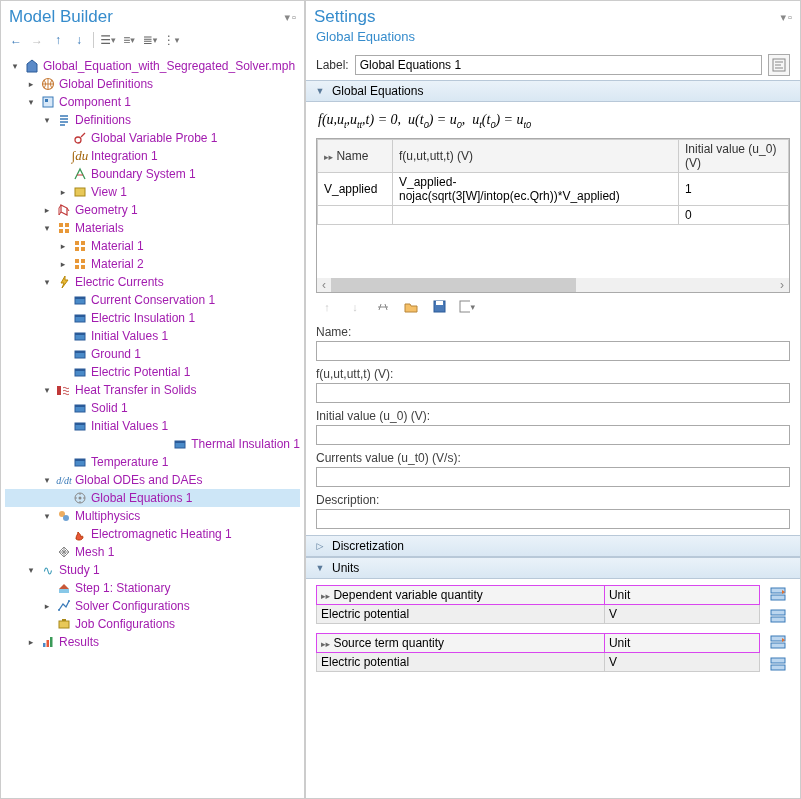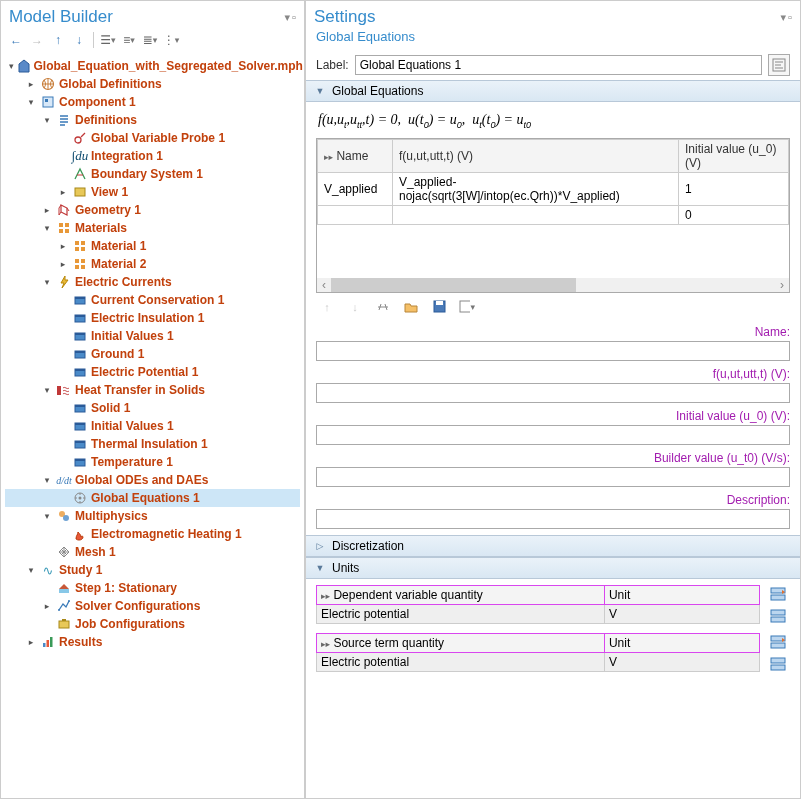--- a/index.html
+++ b/index.html
@@ -10,37 +10,37 @@
 .pane-title { color: #368ccc; font-size: 17px; font-weight: 400; padding: 6px 8px 2px 8px; display: flex; align-items: center; justify-content: space-between; }
 .pane-subtitle { color: #368ccc; font-size: 13px; padding: 0 8px 6px 10px; }
 .toolbar { display: flex; align-items: center; gap: 3px; padding: 2px 6px 6px 6px; }
 .tb-btn { width: 18px; height: 18px; display: flex; align-items: center; justify-content: center; color: #666; cursor: pointer; }
 .tb-sep { width: 1px; height: 16px; background: #ccc; margin: 0 2px; }
 .tree { flex: 1; overflow: auto; padding: 2px 4px; }
 .tree-row { display: flex; align-items: center; height: 18px; white-space: nowrap; cursor: pointer; }
 .tree-row.selected { background: #cde6f7; }
 .tw { width: 12px; height: 12px; display: inline-flex; align-items: center; justify-content: center; color: #555; font-size: 9px; }
 .ic { width: 16px; height: 16px; display: inline-flex; align-items: center; justify-content: center; margin: 0 3px; font-size: 11px; }
-.lbl { color: #c2410c; font-weight: bold; }
+.lbl { color: #a21caf; }
 .lbl-row { display: flex; align-items: center; gap: 6px; padding: 4px 10px; }
 .lbl-row label { color: #333; }
 .lbl-row input { flex: 1; border: 1px solid #aaa; padding: 2px 4px; font-size: 12px; height: 20px; }
 .btn-sq { width: 22px; height: 22px; border: 1px solid #aaa; background: #f6f6f6; display: flex; align-items: center; justify-content: center; cursor: pointer; }
 .section-hdr { background: linear-gradient(#eaf2f9, #d9e7f3); border-top: 1px solid #b8c8d8; border-bottom: 1px solid #b8c8d8; padding: 3px 8px; display: flex; align-items: center; gap: 6px; }
 .section-hdr .tw { color: #5a7a9a; }
 .section-body { padding: 6px 10px; }
 .formula { font-family: "Cambria Math", serif; font-style: italic; font-size: 14px; padding: 4px 2px 8px 2px; }
 .sub { font-size: 9px; vertical-align: sub; font-style: italic; }
 .eqtable { border: 1px solid #aaa; width: 100%; border-collapse: collapse; }
 .eqtable th { background: #f4f4f4; border: 1px solid #ccc; padding: 2px 6px; text-align: left; font-weight: normal; color: #333; position: relative; }
 .eqtable td { border: 1px solid #ccc; padding: 2px 6px; height: 18px; }
 .eqtable-wrap { border: 1px solid #aaa; height: 155px; overflow: hidden; position: relative; }
 .scrollbar-h { position: absolute; bottom: 0; left: 0; right: 0; height: 14px; background: #f0f0f0; display: flex; }
 .scrollbar-h .thumb { background: #cdcdcd; height: 100%; }
-.field-label { color: #a21caf; margin-top: 6px; display: block; text-align: right; }
+.field-label { color: #404040; margin-top: 6px; display: block; }
 .field-input { width: 100%; border: 1px solid #aaa; padding: 2px 4px; height: 20px; margin-top: 2px; }
 .sm-toolbar { display: flex; gap: 6px; padding: 6px 0 4px 0; align-items: center; }
 .sm-toolbar .ic { color: #888; cursor: pointer; }
 .chev { font-size: 9px; color: #777; }
 .units-tbl { width: 100%; border-collapse: collapse; border: 1px solid #aaa; }
 .units-tbl th { background: #f4f4f4; border: 1px solid #d946ef; padding: 2px 4px; text-align: left; font-weight: normal; }
 .units-tbl td { border: 1px solid #ccc; padding: 2px 4px; background: #efefef; }
 .units-row { display: flex; gap: 6px; align-items: flex-start; margin-bottom: 8px; }
 .units-row .units-tbl { flex: 1; }
 .units-icons { display: flex; flex-direction: column; gap: 4px; }
@@ -115,21 +115,21 @@
           <svg width="14" height="14">
             <circle cx="5" cy="9" r="3" fill="none" stroke="#c03838" stroke-width="1.3"></circle>
             <path d="M8 6l4-4" stroke="#c03838" stroke-width="1.3"></path>
           </svg>
         </span>
         <span class="lbl">Global Variable Probe 1</span>
       </div>
       <div class="tree-row" style="padding-left: 52px;">
         <span class="tw"></span>
         <span class="ic">
-          <span style="font-family:serif;font-style:italic;color:#0c4a6e;font-size:13px">∫du</span>
+          <span style="font-family:serif;font-style:italic;color:#a16207;font-size:13px">∫du</span>
         </span>
         <span class="lbl">Integration 1</span>
       </div>
       <div class="tree-row" style="padding-left: 52px;">
         <span class="tw"></span>
         <span class="ic">
           <svg width="14" height="14">
             <path d="M2 12L7 2l5 10" fill="none" stroke="#3a9a58" stroke-width="1.3"></path>
             <path d="M4 8h6" stroke="#c03838"></path>
           </svg>
@@ -273,21 +273,21 @@
       <div class="tree-row" style="padding-left: 52px;">
         <span class="tw"></span>
         <span class="ic">
           <svg width="14" height="14">
             <rect x="2" y="4" width="10" height="7" fill="#4a8ac8" stroke="#2a5a98"></rect>
             <rect x="2" y="4" width="10" height="2" fill="#2a5a98"></rect>
           </svg>
         </span>
         <span class="lbl">Initial Values 1</span>
       </div>
-      <div class="tree-row" style="padding-left: 52px;">
+      <div class="tree-row" style="padding-left: 52px; justify-content: flex-end;">
         <span class="tw"></span>
         <span class="ic">
           <svg width="14" height="14">
             <rect x="2" y="4" width="10" height="7" fill="#4a8ac8" stroke="#2a5a98"></rect>
             <rect x="2" y="4" width="10" height="2" fill="#2a5a98"></rect>
           </svg>
         </span>
         <span class="lbl">Thermal Insulation 1</span>
       </div>
       <div class="tree-row" style="padding-left: 52px;">
@@ -483,21 +483,21 @@
           <span class="chev">▾</span>
         </span>
     </div>
 
     <span class="field-label">Name:</span>
     <input class="field-input" style="">
     <span class="field-label">f(u,ut,utt,t) (V):</span>
     <input class="field-input" style="">
     <span class="field-label">Initial value (u_0) (V):</span>
     <input class="field-input" style="">
-    <span class="field-label">Builder value (u_t0) (V/s):</span>
+    <span class="field-label">Currents value (u_t0) (V/s):</span>
     <input class="field-input" style="">
     <span class="field-label">Description:</span>
     <input class="field-input" style="">
   </div>
 
   <div class="section-hdr">
     <span class="tw">▷</span>
     <span>Discretization</span>
   </div>
 

